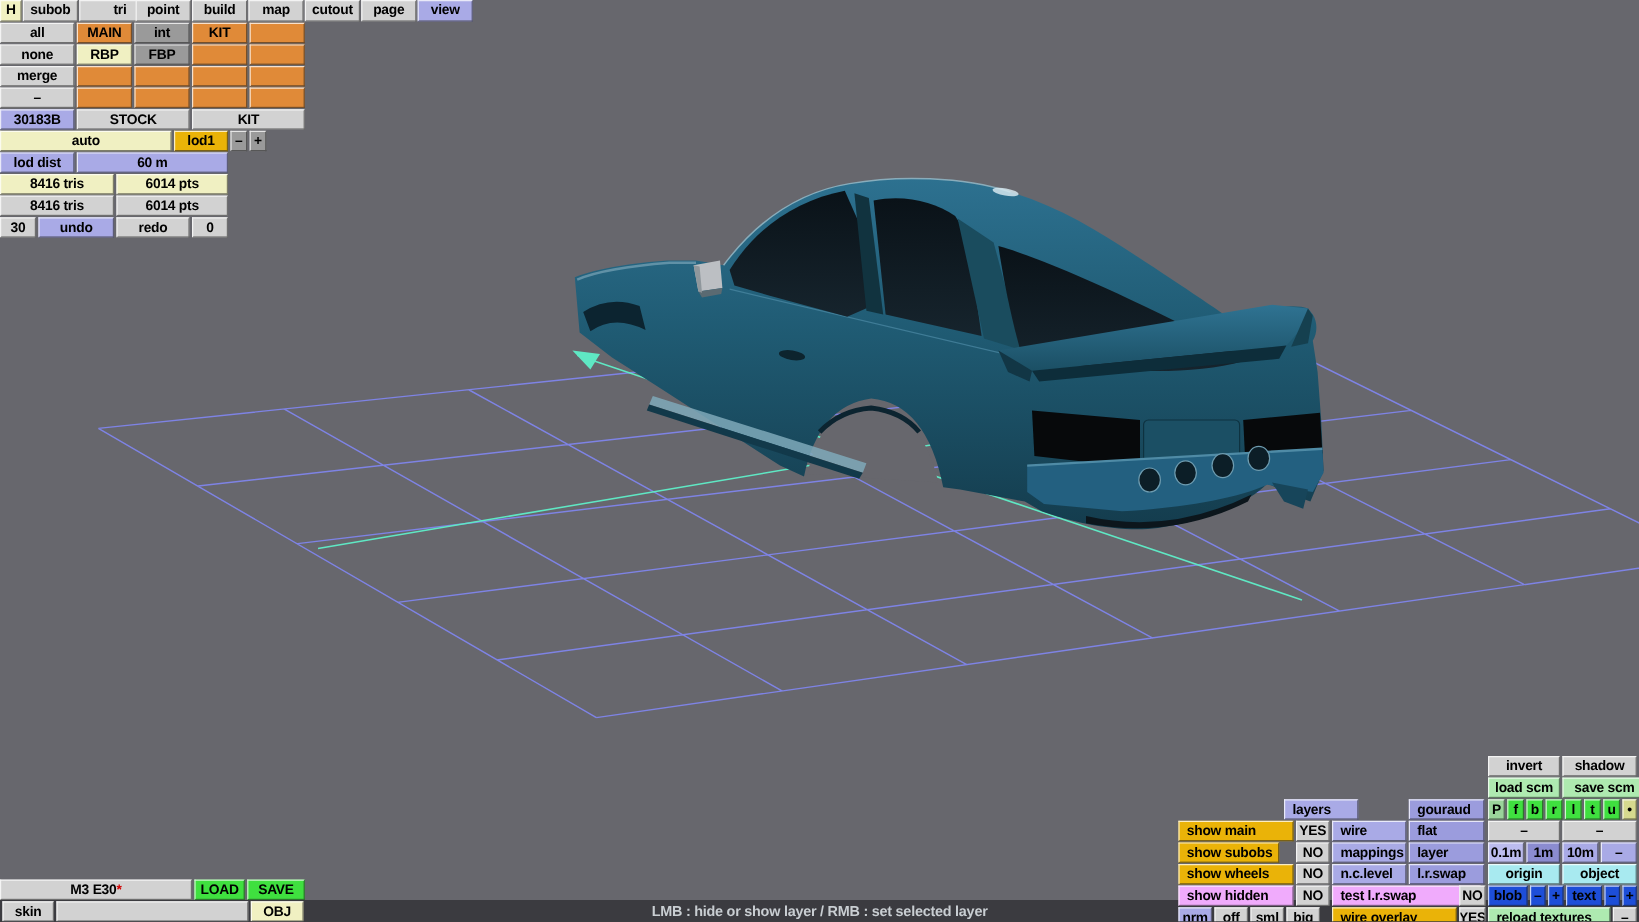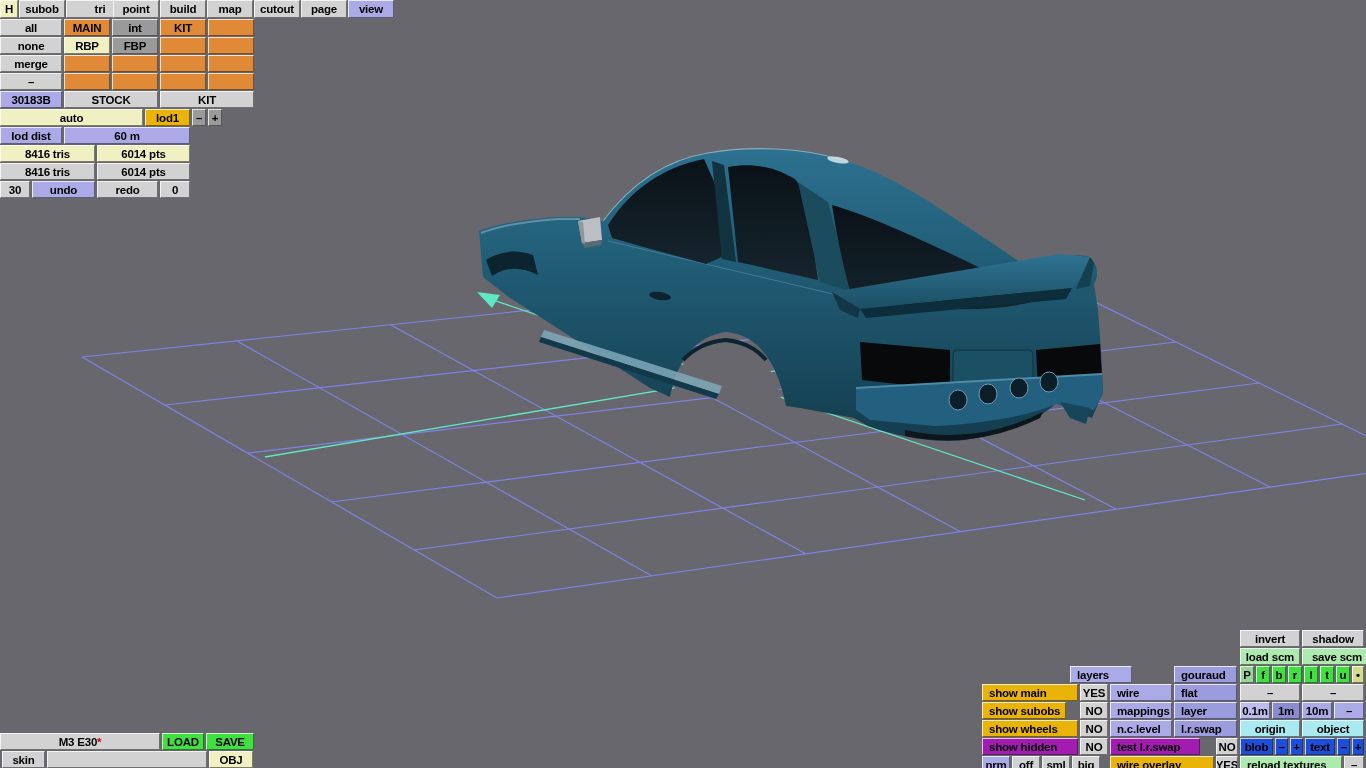--- a/index.html
+++ b/index.html
@@ -7,21 +7,21 @@
        font-family:"Liberation Sans",sans-serif;-webkit-font-smoothing:antialiased;}
   .btn{position:absolute;height:17px;box-sizing:border-box;display:flex;align-items:center;
        justify-content:center;font-size:11.5px;font-weight:bold;letter-spacing:-0.2px;color:#000;
        background:#d2d2d2;border:1px solid;white-space:nowrap;overflow:hidden;z-index:3;
        border-color:rgba(255,255,255,.75) rgba(30,30,30,.55) rgba(30,30,30,.55) rgba(255,255,255,.75);}
   .h18{height:18px;}
   .left{justify-content:flex-start;padding-left:6px;}
   .c-dgray{background:#9a9a9a;}
   .c-or{background:#e08a38;}
   .c-tan{background:#eab308;}
-  .c-yel{background:#a21caf;}
+  .c-yel{background:#f0abfc;}
   .c-byel{background:#1d4ed8;}
   .c-cream{background:#f0f0c2;}
   .c-peri{background:#a9aae6;}
   .c-peri2{background:#9b9cdd;}
   .c-dperi{background:#8b8cd0;}
   .c-lperi{background:#bcbcee;}
   .c-cyan{background:#a8eaf0;}
   .c-green{background:#3fe03f;}
   .c-pgreen{background:#9ad49a;}
   .c-lgreen{background:#aeeab0;}
@@ -127,20 +127,23 @@
         <ellipse cx="958" cy="400" rx="9" ry="10" fill="#0c1e27" stroke="#6e9cb0" stroke-width="1"></ellipse>
         <ellipse cx="988" cy="394" rx="9" ry="10" fill="#0c1e27" stroke="#6e9cb0" stroke-width="1"></ellipse>
         <ellipse cx="1019" cy="388" rx="9" ry="10" fill="#0c1e27" stroke="#6e9cb0" stroke-width="1"></ellipse>
         <ellipse cx="1049" cy="382" rx="9" ry="10" fill="#0c1e27" stroke="#6e9cb0" stroke-width="1"></ellipse>
         <path d="M1060,402 L1090,408 L1086,424 L1070,418 Z" fill="#17455a"></path>
         <path d="M905,430 Q975,446 1043,412 L1040,418 Q975,450 905,436 Z" fill="#0c161c"></path>
       </g>
     </g>
   </svg>
 
+  <div id="statusbar">
+    <span>LMB : hide or show layer / RMB : set selected layer</span>
+  </div>
 
   <div class="btn h18 c-cream" style="left:0;top:0;width:18px">H</div>
   <div class="btn h18" style="left:19px;top:0;width:46px">subob</div>
   <div class="btn h18" style="left:66px;top:0;width:68px">tri</div>
   <div class="btn h18" style="left:113px;top:0;width:46px">point</div>
   <div class="btn h18" style="left:160px;top:0;width:46px">build</div>
   <div class="btn h18" style="left:207px;top:0;width:46px">map</div>
   <div class="btn h18" style="left:254px;top:0;width:46px">cutout</div>
   <div class="btn h18" style="left:301px;top:0;width:46px">page</div>
   <div class="btn h18 c-peri" style="left:348px;top:0;width:46px">view</div>
@@ -238,21 +241,21 @@
 
   <div class="btn c-tan left" style="left:982px;top:720px;width:96px">show wheels</div>
   <div class="btn" style="left:1080px;top:720px;width:28px">NO</div>
   <div class="btn c-peri left" style="left:1110px;top:720px;width:62px">n.c.level</div>
   <div class="btn c-peri2 left" style="left:1174px;top:720px;width:63px">l.r.swap</div>
   <div class="btn c-cyan" style="left:1240px;top:720px;width:60px">origin</div>
   <div class="btn c-cyan" style="left:1302px;top:720px;width:62px">object</div>
 
   <div class="btn c-yel left" style="left:982px;top:738px;width:96px">show hidden</div>
   <div class="btn" style="left:1080px;top:738px;width:28px">NO</div>
-  <div class="btn c-yel left" style="left:1110px;top:738px;width:90px">test l.r.swap</div>
+  <div class="btn c-yel left" style="left:1110px;top:738px;width:124px">test l.r.swap</div>
   <div class="btn" style="left:1216px;top:738px;width:22px">NO</div>
   <div class="btn c-byel" style="left:1240px;top:738px;width:33px">blob</div>
   <div class="btn c-byel" style="left:1275px;top:738px;width:13px">–</div>
   <div class="btn c-byel" style="left:1290px;top:738px;width:13px">+</div>
   <div class="btn c-byel" style="left:1305px;top:738px;width:30px">text</div>
   <div class="btn c-byel" style="left:1337px;top:738px;width:13px">–</div>
   <div class="btn c-byel" style="left:1352px;top:738px;width:12px">+</div>
 
   <div class="btn c-peri" style="left:982px;top:756px;width:28px">nrm</div>
   <div class="btn" style="left:1012px;top:756px;width:28px">off</div>

